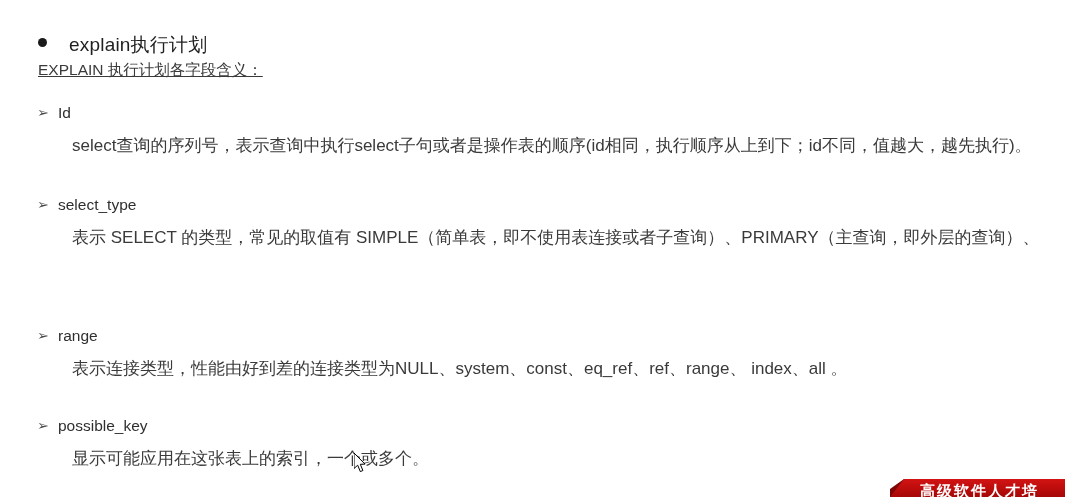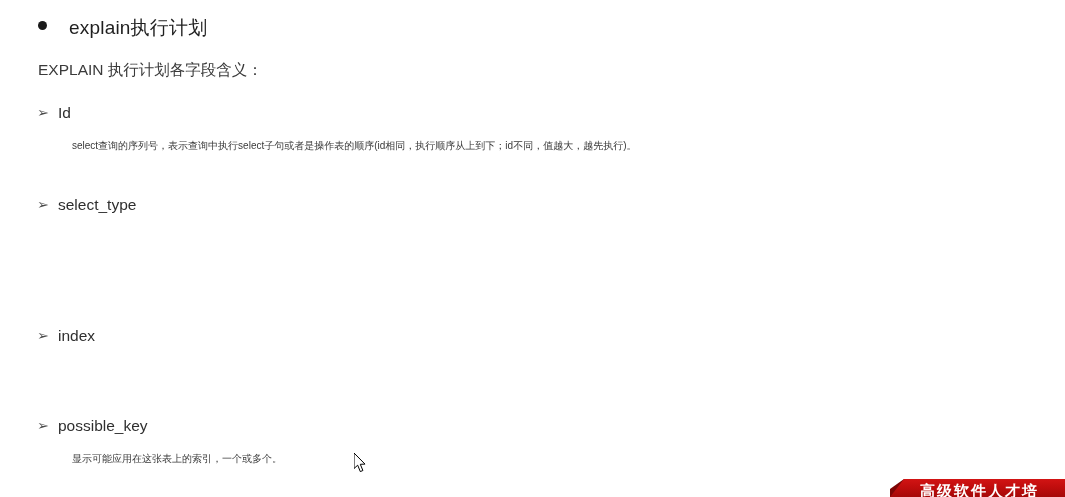--- a/index.html
+++ b/index.html
@@ -21,21 +21,21 @@
     width: 1065px;
     height: 497px;
     background: #ffffff;
     overflow: hidden;
   }
 
   
   .bullet-row {
     position: absolute;
     left: 38px;
-    top: 15px;
+    top: 32px;
     display: flex;
     align-items: baseline;
   }
   .bullet-dot {
     width: 9px;
     height: 9px;
     border-radius: 50%;
     background: #1a1a1a;
     display: inline-block;
     margin-right: 22px;
@@ -53,20 +53,21 @@
 
   
   .intro {
     position: absolute;
     left: 38px;
     top: 58px;
     font-size: 15.5px;
     line-height: 24px;
     color: #3a3a3a;
     white-space: nowrap;
+    text-decoration: underline;
   }
 
   
   .field {
     position: absolute;
     left: 38px;
     width: 1020px;
   }
   .field-head {
     display: flex;
@@ -83,21 +84,21 @@
     transform: scaleX(1.1);
   }
   .field-name {
     font-size: 15.5px;
     line-height: 22px;
     color: #2f2f2f;
     white-space: nowrap;
   }
   .field-desc {
     margin-left: 34px;
-    font-size: 10px;
+    font-size: 17px;
     line-height: 40px;
     color: #3a3a3a;
     white-space: nowrap;
   }
   .field-desc.multi {
     line-height: 40px;
   }
 
   
   #field-id       { top: 102px; }
@@ -174,27 +175,29 @@
       <span class="field-name">Id</span>
     </div>
     <div class="field-desc">select查询的序列号，表示查询中执行select子句或者是操作表的顺序(id相同，执行顺序从上到下；id不同，值越大，越先执行)。</div>
   </div>
 
   <div class="field" id="field-selecttype">
     <div class="field-head">
       <span class="arrow-mark">➢</span>
       <span class="field-name">select_type</span>
     </div>
+    <div class="field-desc multi">表示 SELECT 的类型，常见的取值有 SIMPLE（简单表，即不使用表连接或者子查询）、PRIMARY（主查询，即外层的查询）、</div>
   </div>
 
   <div class="field" id="field-type">
     <div class="field-head">
       <span class="arrow-mark">➢</span>
-      <span class="field-name">index</span>
-    </div>
+      <span class="field-name">range</span>
+    </div>
+    <div class="field-desc">表示连接类型，性能由好到差的连接类型为NULL、system、const、eq_ref、ref、range、 index、all 。</div>
   </div>
 
   <div class="field" id="field-possiblekey">
     <div class="field-head">
       <span class="arrow-mark">➢</span>
       <span class="field-name">possible_key</span>
     </div>
     <div class="field-desc">显示可能应用在这张表上的索引，一个或多个。</div>
   </div>
 

